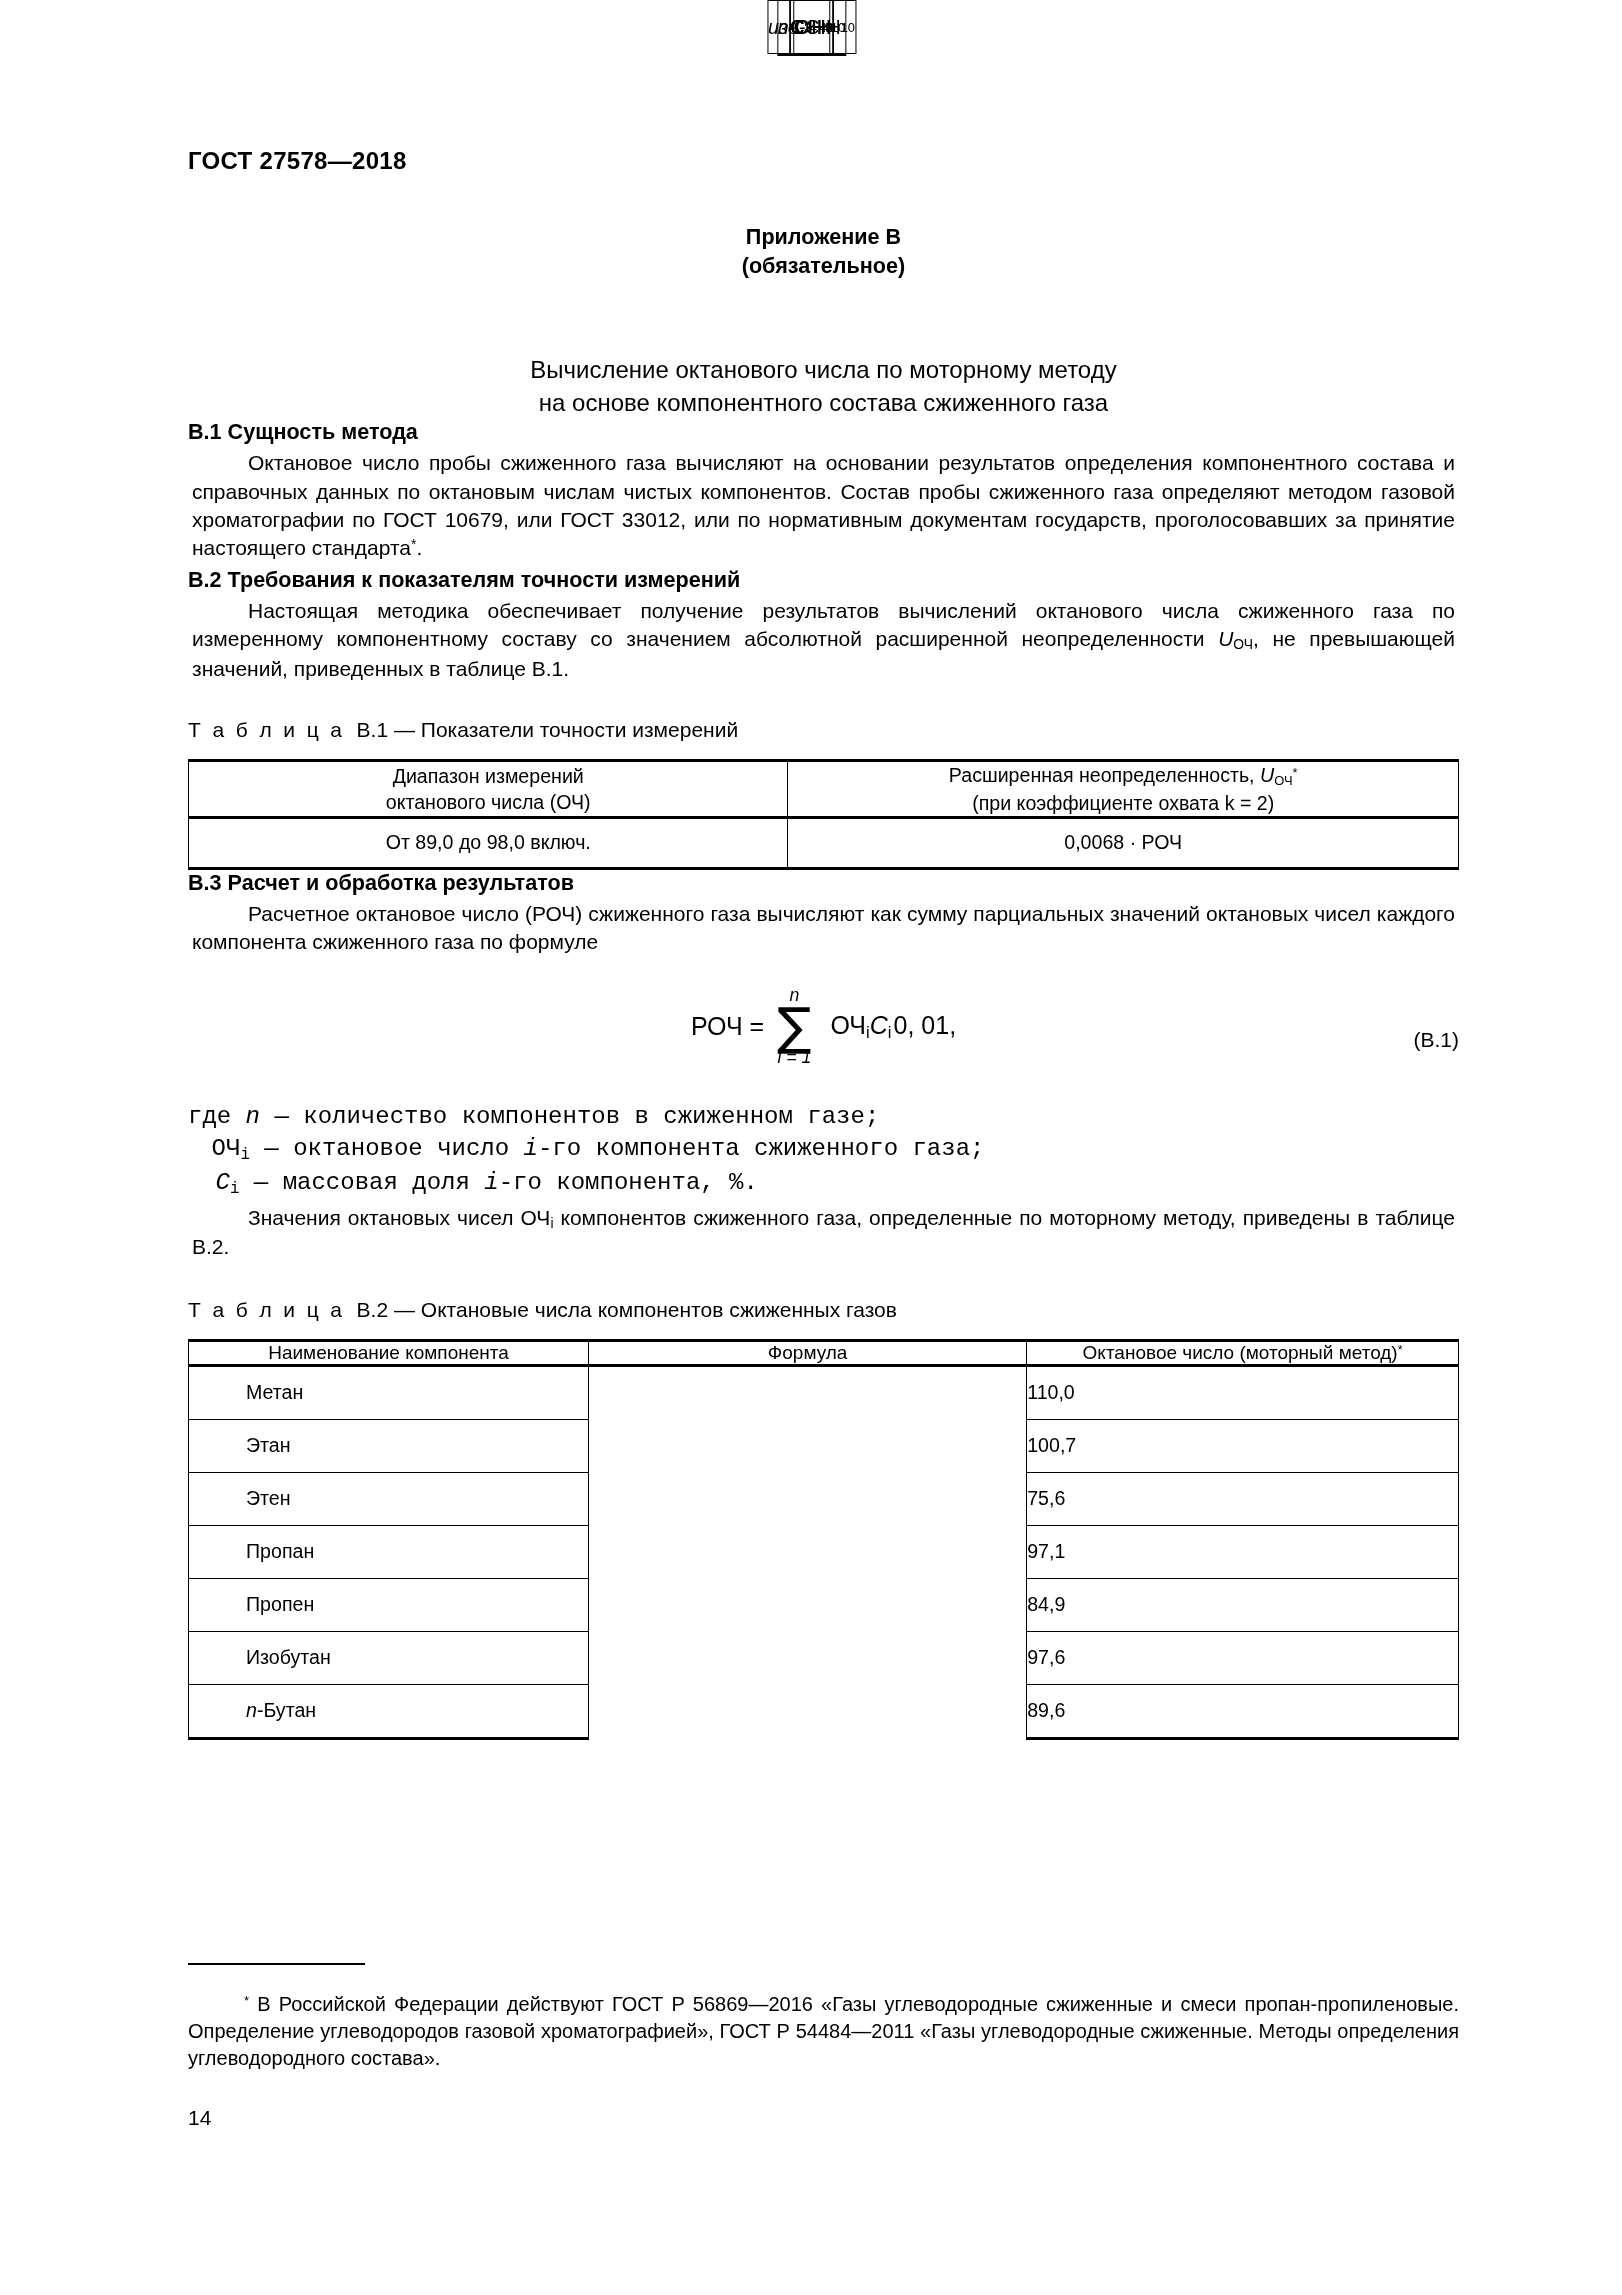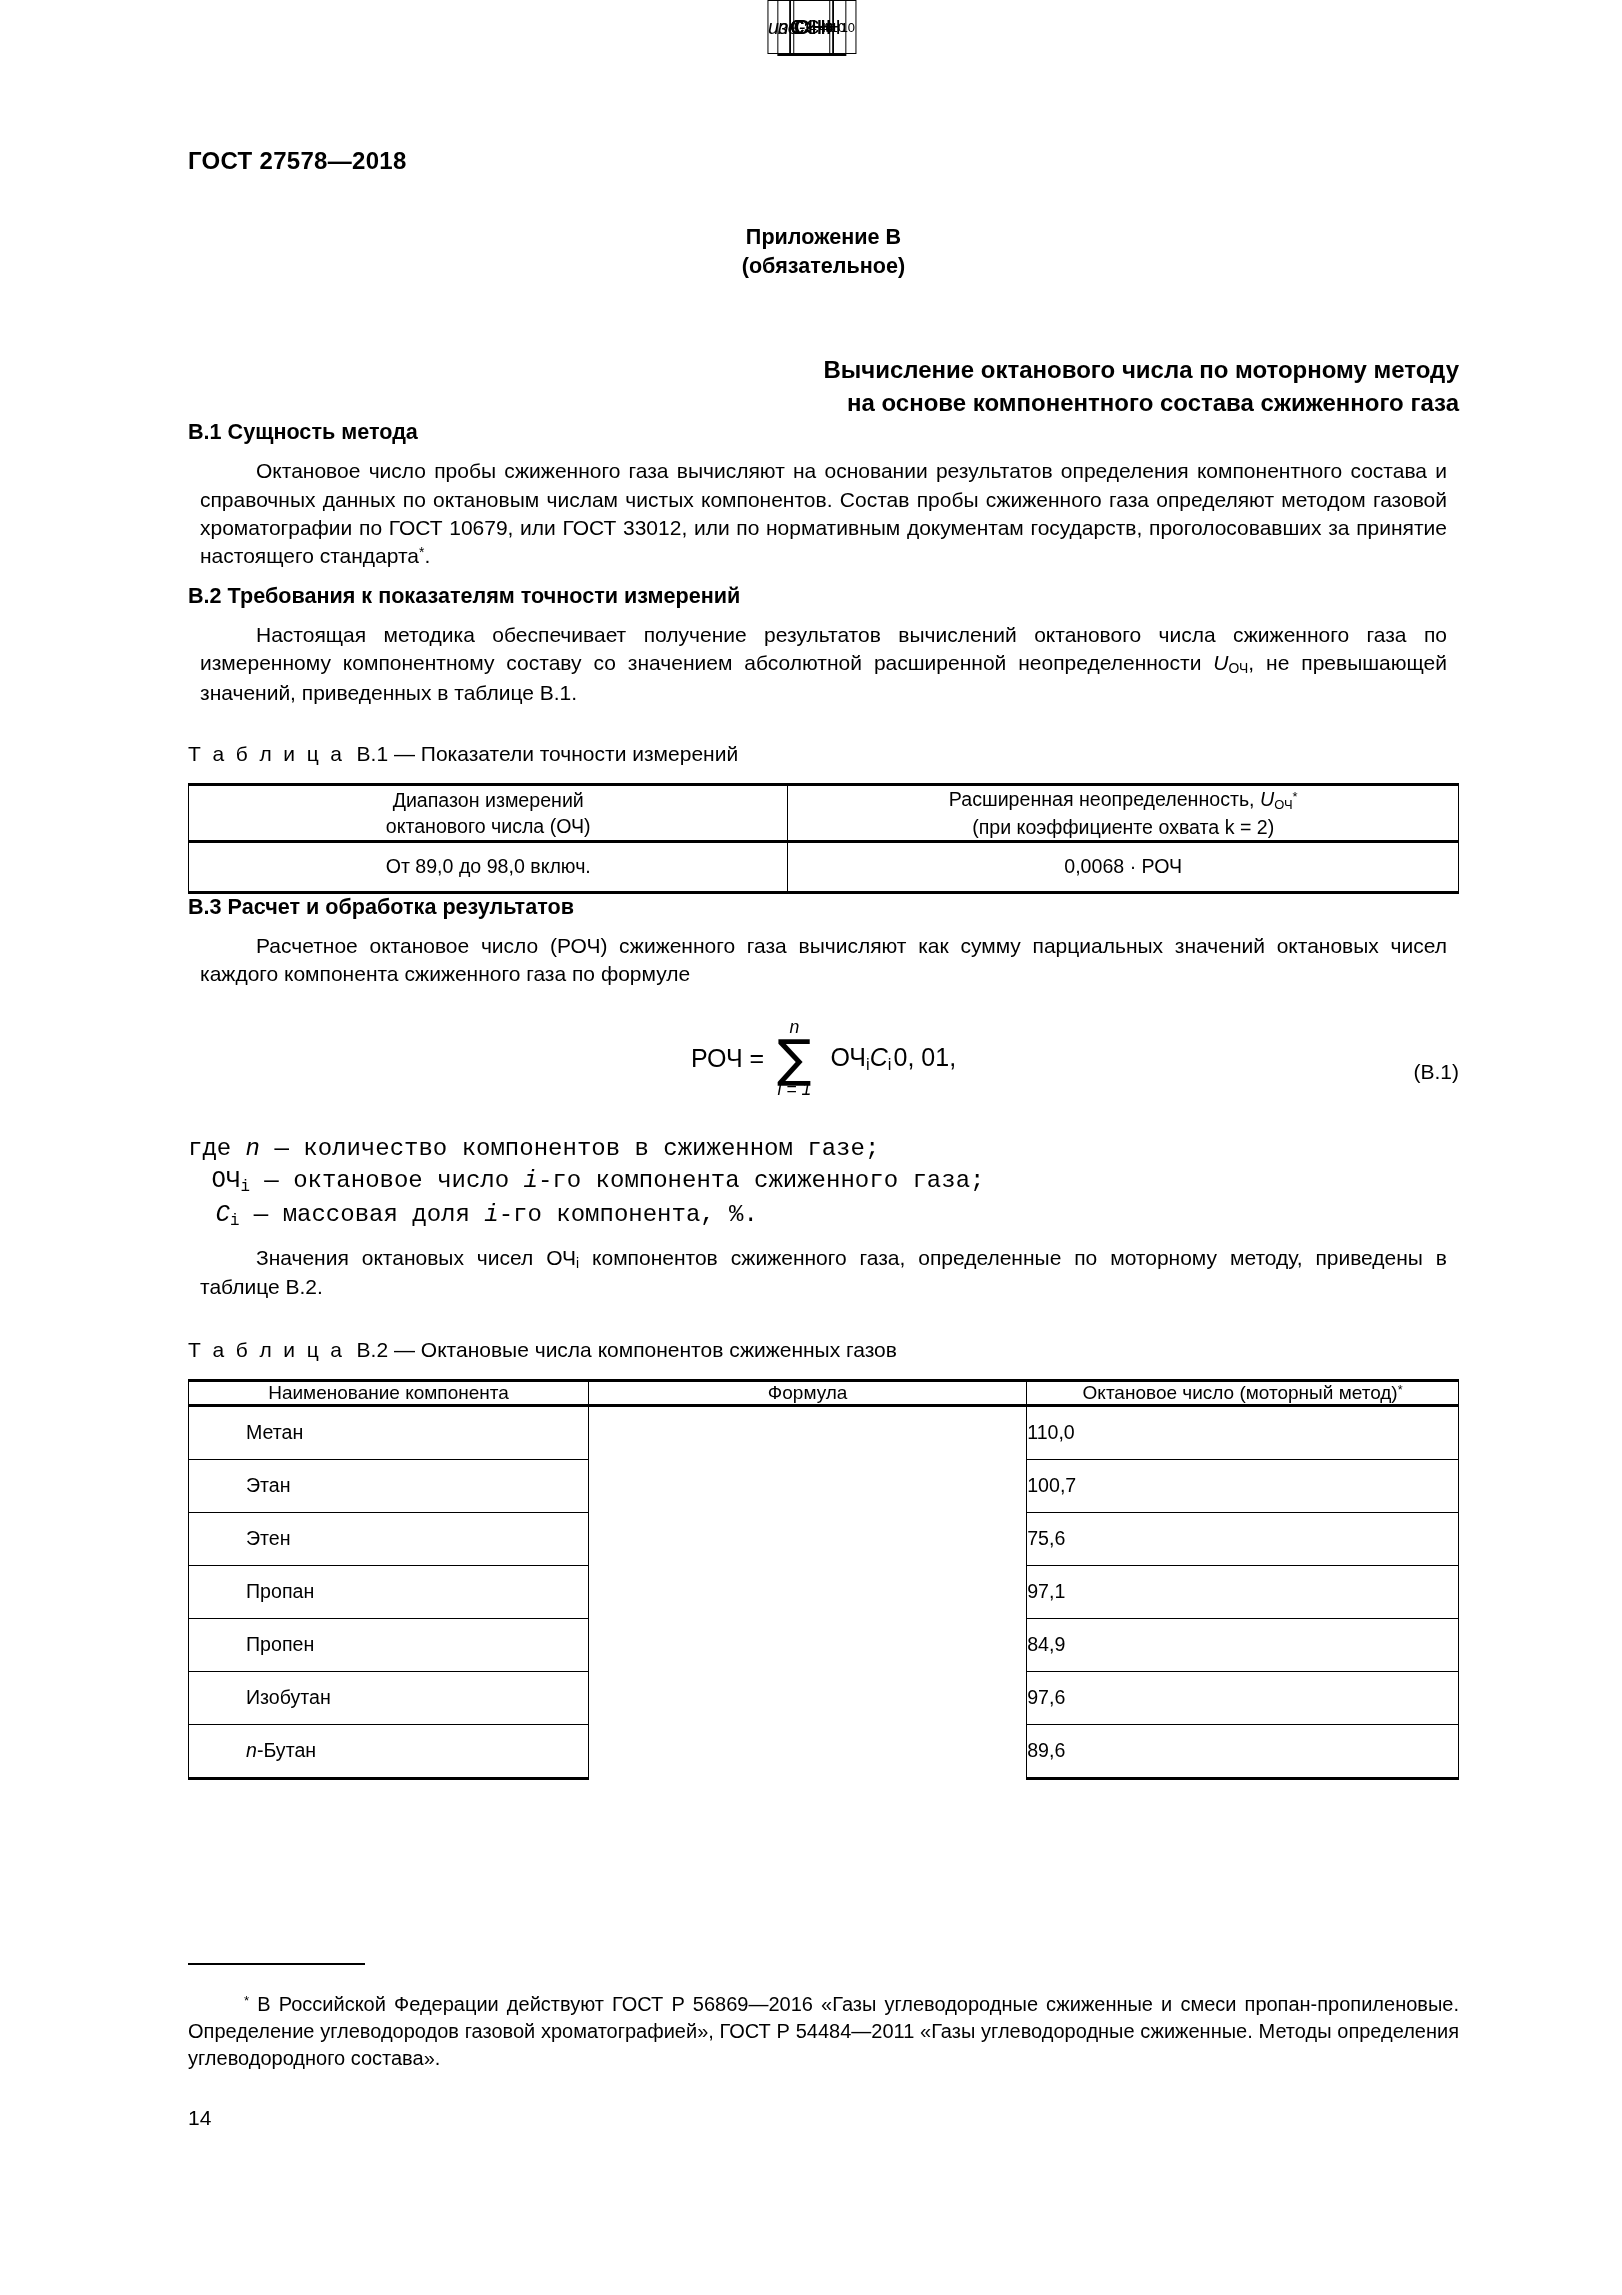--- a/index.html
+++ b/index.html
@@ -38,24 +38,24 @@
     text-align: center;
     margin-top: 50px;
     font-size: 21.6px;
     font-weight: bold;
     line-height: 1.32;
   }
   .appendix-block div { margin: 0; }
 
   
   .main-title {
-    text-align: right;
+    text-align: center;
     margin-top: 73px;
     font-size: 24px;
-    font-weight: bold;
+    font-weight: normal;
     line-height: 1.38;
   }
   .main-title div { margin: 0; }
 
   
   h2.section {
     font-size: 21.6px;
     font-weight: bold;
     margin: 0;
     padding: 0;
@@ -63,21 +63,21 @@
     text-indent: 0;
   }
   .sec-b1 { margin-top: 50px; margin-left: 55px; }
   .sec-b2 { margin-top: 37px; margin-left: 55px; }
   .sec-b3 { margin-top: 38px; margin-left: 55px; }
 
   
   p.body {
     font-size: 21px;
     line-height: 1.355;
-    margin: 12px;
+    margin: 4px;
     text-align: justify;
     text-indent: 56px;
     hyphens: none;
   }
   .p-b1 { margin-top: 22px; }
   .p-b2 { margin-top: 23.6px; }
   .p-b3 { margin-top: 23.6px; }
   .p-after-defs { text-indent: 56px; margin-top: 0; }
 
   i, .it { font-style: italic; }

